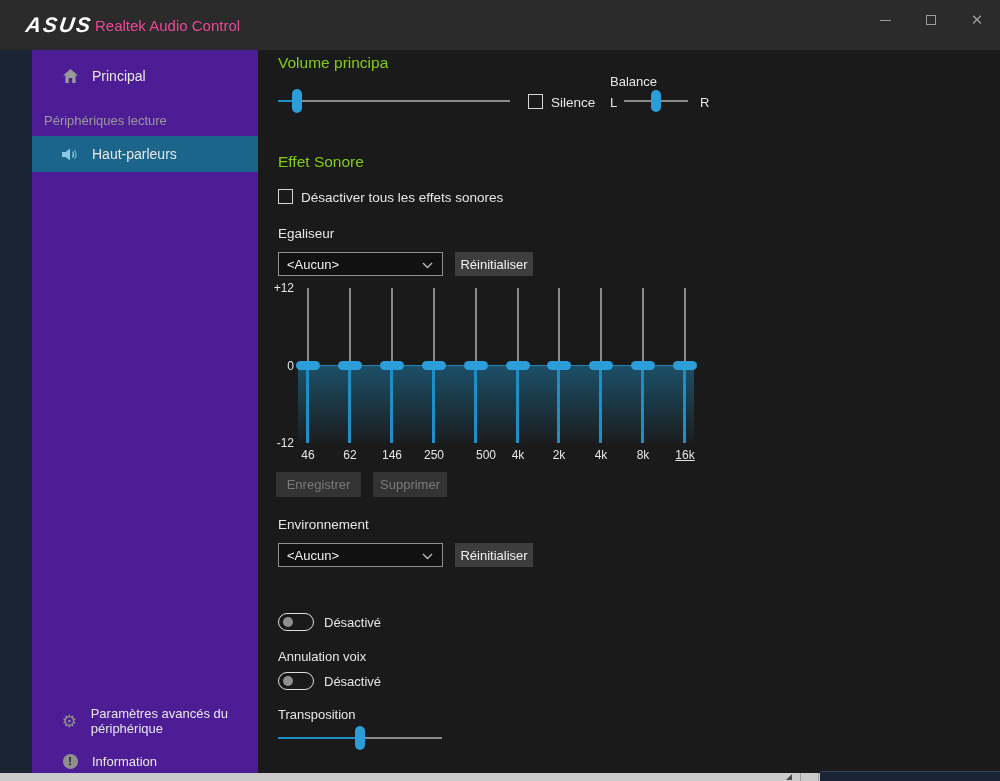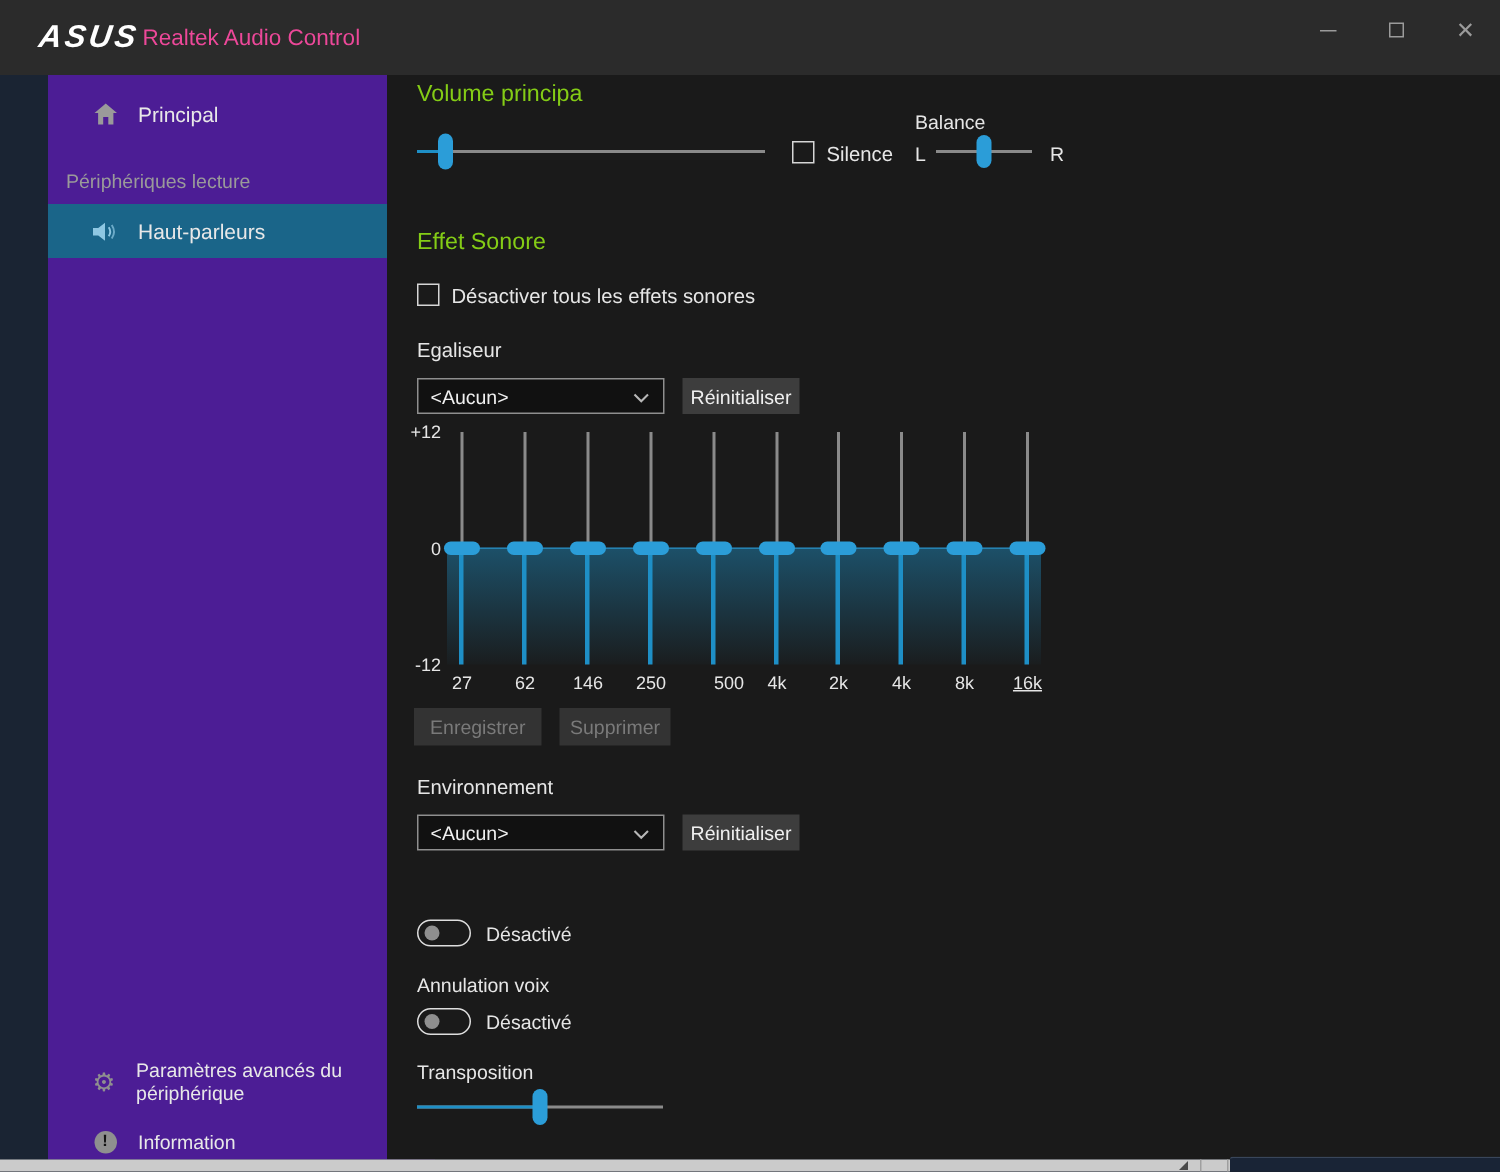--- a/index.html
+++ b/index.html
@@ -221,21 +221,21 @@
           <div class="eq-track-bot" style="top:80.5px"></div>
           <div class="eq-thumb" style="top:73px"></div>
         </div>
         <div class="eq-band" style="left: 415px;">
           <div class="eq-track-top" style="height:74.5px"></div>
           <div class="eq-track-bot" style="top:80.5px"></div>
           <div class="eq-thumb" style="top:73px"></div>
         </div>
       </div>
     <div class="eq-freqs" id="eq-freqs">
-        <div class="eq-freq" style="left: 30px;">27</div>
+        <div class="eq-freq" style="left: 30px;">46</div>
         <div class="eq-freq" style="left: 72px;">62</div>
         <div class="eq-freq" style="left: 114px;">146</div>
         <div class="eq-freq" style="left: 156px;">250</div>
         <div class="eq-freq" style="left: 198px; text-align: right;">500</div>
         <div class="eq-freq" style="left: 240px;">4k</div>
         <div class="eq-freq" style="left: 281px;">2k</div>
         <div class="eq-freq" style="left: 323px;">4k</div>
         <div class="eq-freq" style="left: 365px;">8k</div>
         <div class="eq-freq" style="left: 407px; text-decoration: underline;">16k</div>
       </div>

